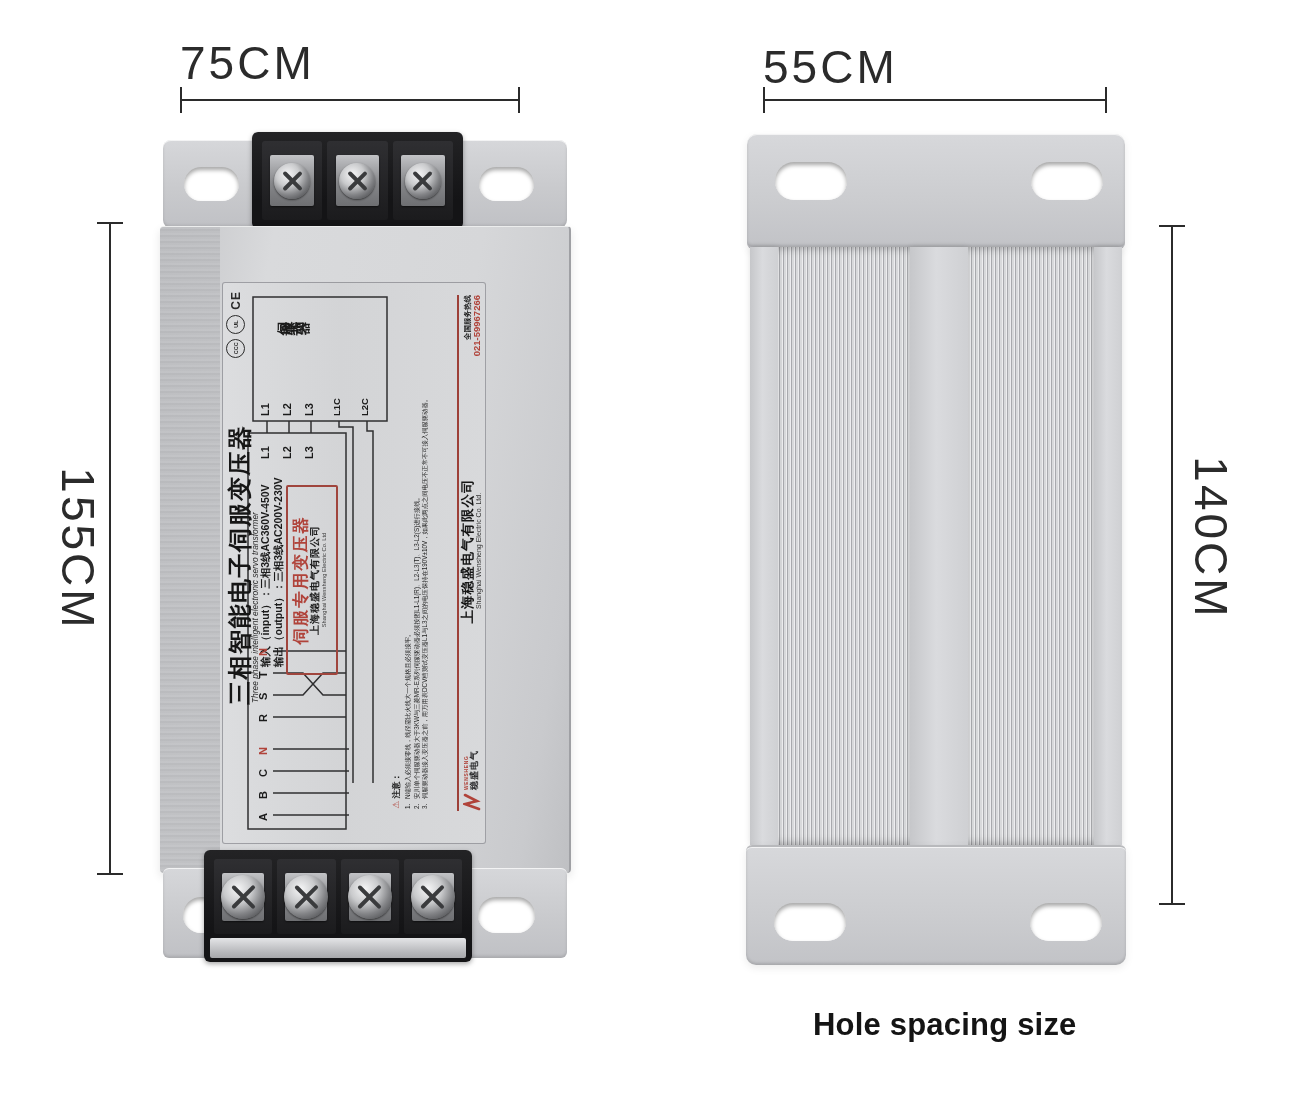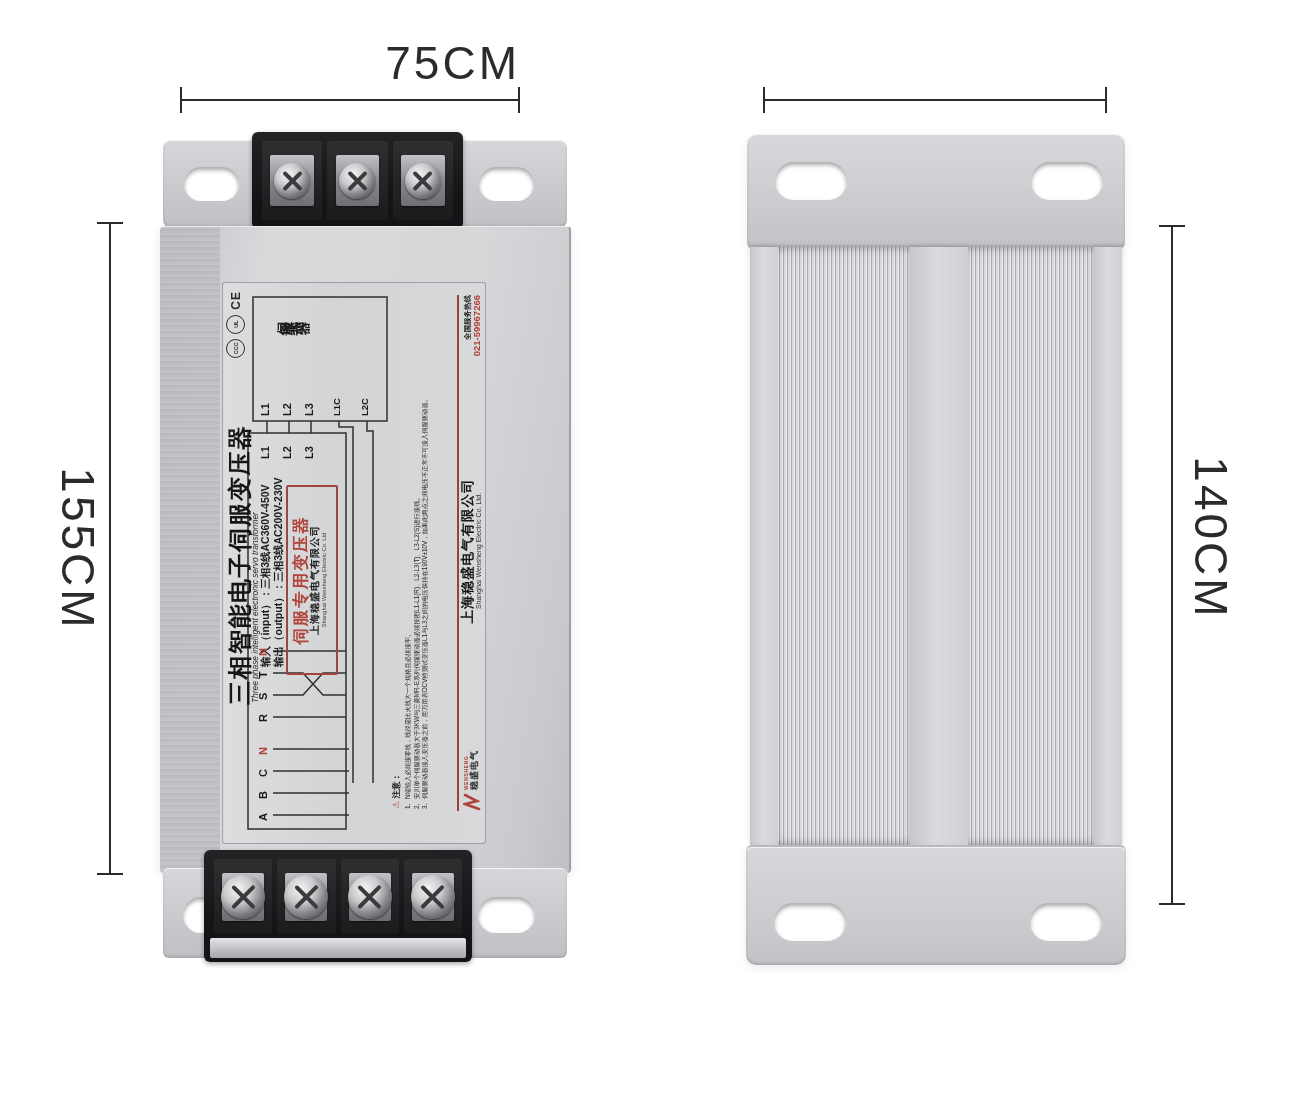--- a/index.html
+++ b/index.html
@@ -1,20 +1,20 @@
 <!DOCTYPE html>
 <html><head>
 <meta charset="utf-8">
 <style>
   html,body{margin:0;padding:0;background:#ffffff;}
   .canvas{position:relative;width:1290px;height:1094px;background:#ffffff;overflow:hidden;
           font-family:"Liberation Sans","DejaVu Sans",sans-serif;color:#222;}
 
   
-  .dim-text{position:absolute;font-size:46px;letter-spacing:3px;color:#2b2b2b;text-align:right;}
+  .dim-text{position:absolute;font-size:46px;letter-spacing:3px;color:#2b2b2b;text-align:left;}
   .dim-text-v{position:absolute;width:0;height:0;}
   .dim-text-v > span{position:absolute;font-size:46px;letter-spacing:3px;color:#2b2b2b;white-space:nowrap;
                      transform:translate(-50%,-50%) rotate(90deg);display:block;}
   .hline{position:absolute;height:2px;background:#2b2b2b;}
   .hline::before,.hline::after{content:"";position:absolute;top:-12px;width:2px;height:26px;background:#2b2b2b;}
   .hline::before{left:0;} .hline::after{right:0;}
   .vline{position:absolute;width:2px;background:#2b2b2b;}
   .vline::before,.vline::after{content:"";position:absolute;left:-12px;height:2px;width:26px;background:#2b2b2b;}
   .vline::before{top:0;} .vline::after{bottom:0;}
 
@@ -256,20 +256,21 @@
       </div>
     <div class="tcell">
         <div class="screw sc44"></div>
       </div>
     <div class="tcell">
         <div class="screw sc44"></div>
       </div>
   </div>
 
 
+  <div class="dim-text" style="left:763px;top:40px;width:344px;">55CM</div>
   <div class="hline" style="left:763px;top:99px;width:344px;"></div>
 
   <div class="vline" style="left:1171px;top:225px;height:680px;"></div>
   <div class="dim-text-v" style="left:1211px;top:538px;">
     <span>140CM</span>
   </div>
 
   <div class="plate top" style="left:747px;top:134px;width:378px;height:113px;">
     <div class="hole" style="left:28px;top:28px;width:72px;height:38px;"></div>
     <div class="hole" style="left:284px;top:28px;width:72px;height:38px;"></div>
@@ -279,14 +280,15 @@
     <div class="rband" style="left:0;width:28px;"></div>
     <div class="rband" style="left:160px;width:58px;"></div>
     <div class="rband" style="right:0;width:28px;"></div>
   </div>
 
   <div class="plate bot" style="left:746px;top:845px;width:380px;height:118px;">
     <div class="hole" style="left:28px;top:56px;width:72px;height:38px;"></div>
     <div class="hole" style="left:284px;top:56px;width:72px;height:38px;"></div>
   </div>
 
+  <div class="caption" style="left:813px;top:1007px;white-space:nowrap;">Hole spacing size</div>
 
 </div>
 
 </body></html>

